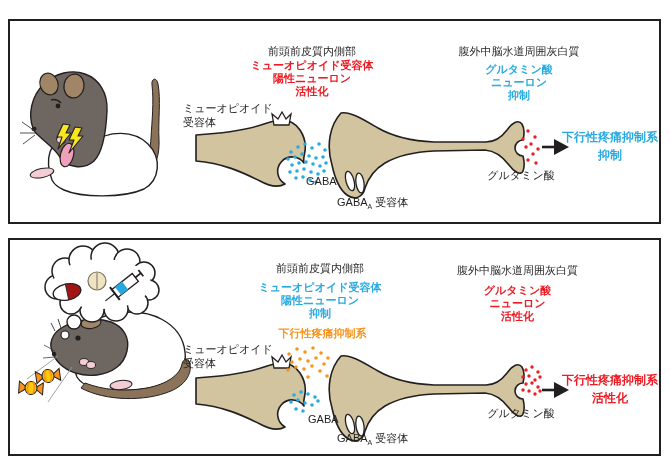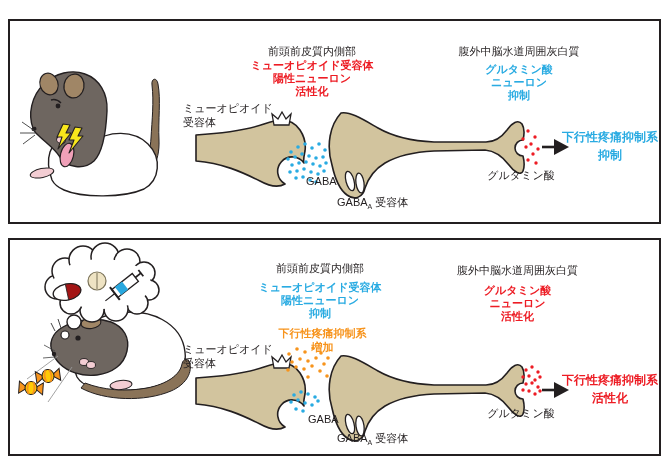--- a/index.html
+++ b/index.html
@@ -250,21 +250,20 @@
 
 
   <div class="lbl center" style="left:245px;top:262px;width:150px;">前頭前皮質内側部</div>
   <div class="blk c-blue" style="left:240px;top:281px;width:160px;">
     <div>ミューオピオイド受容体</div>
     <div>陽性ニューロン</div>
     <div>抑制</div>
   </div>
   <div class="blk c-orange" style="left:240px;top:326px;width:165px;line-height:14px;">
     <div>下行性疼痛抑制系</div>
-    <div>増加</div>
   </div>
   <div class="lbl center" style="left:440px;top:264px;width:155px;">腹外中脳水道周囲灰白質</div>
   <div class="blk c-red" style="left:440px;top:284px;width:155px;">
     <div>グルタミン酸</div>
     <div>ニューロン</div>
     <div>活性化</div>
   </div>
   <div class="lbl right" style="left:183px;top:343px;width:97px;">ミューオピオイド</div>
   <div class="lbl right" style="left:183px;top:357px;width:93px;">受容体</div>
   <div class="lbl" style="left:308px;top:413px;">GABA</div>

